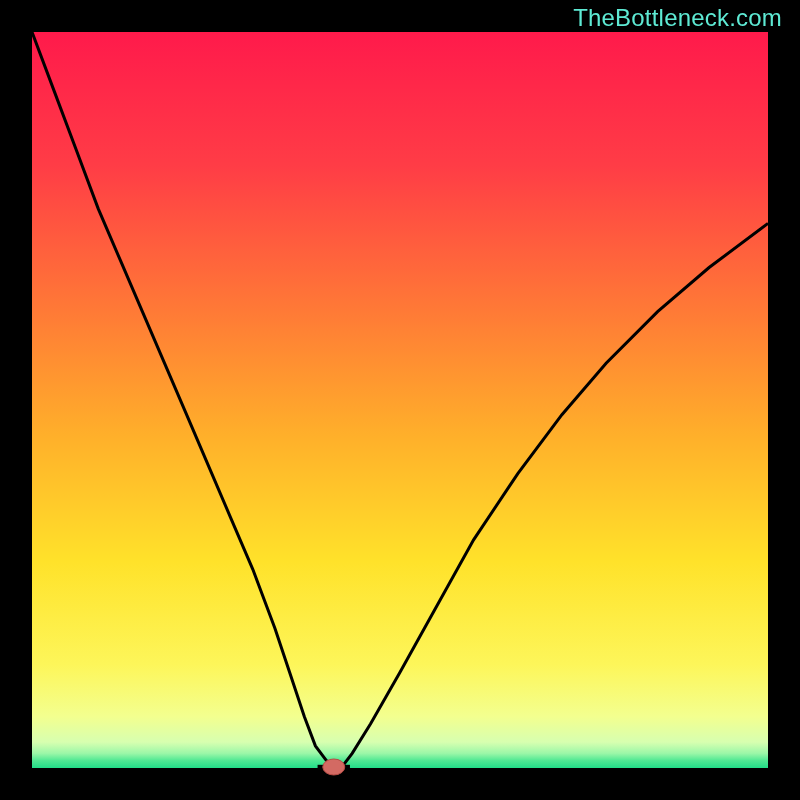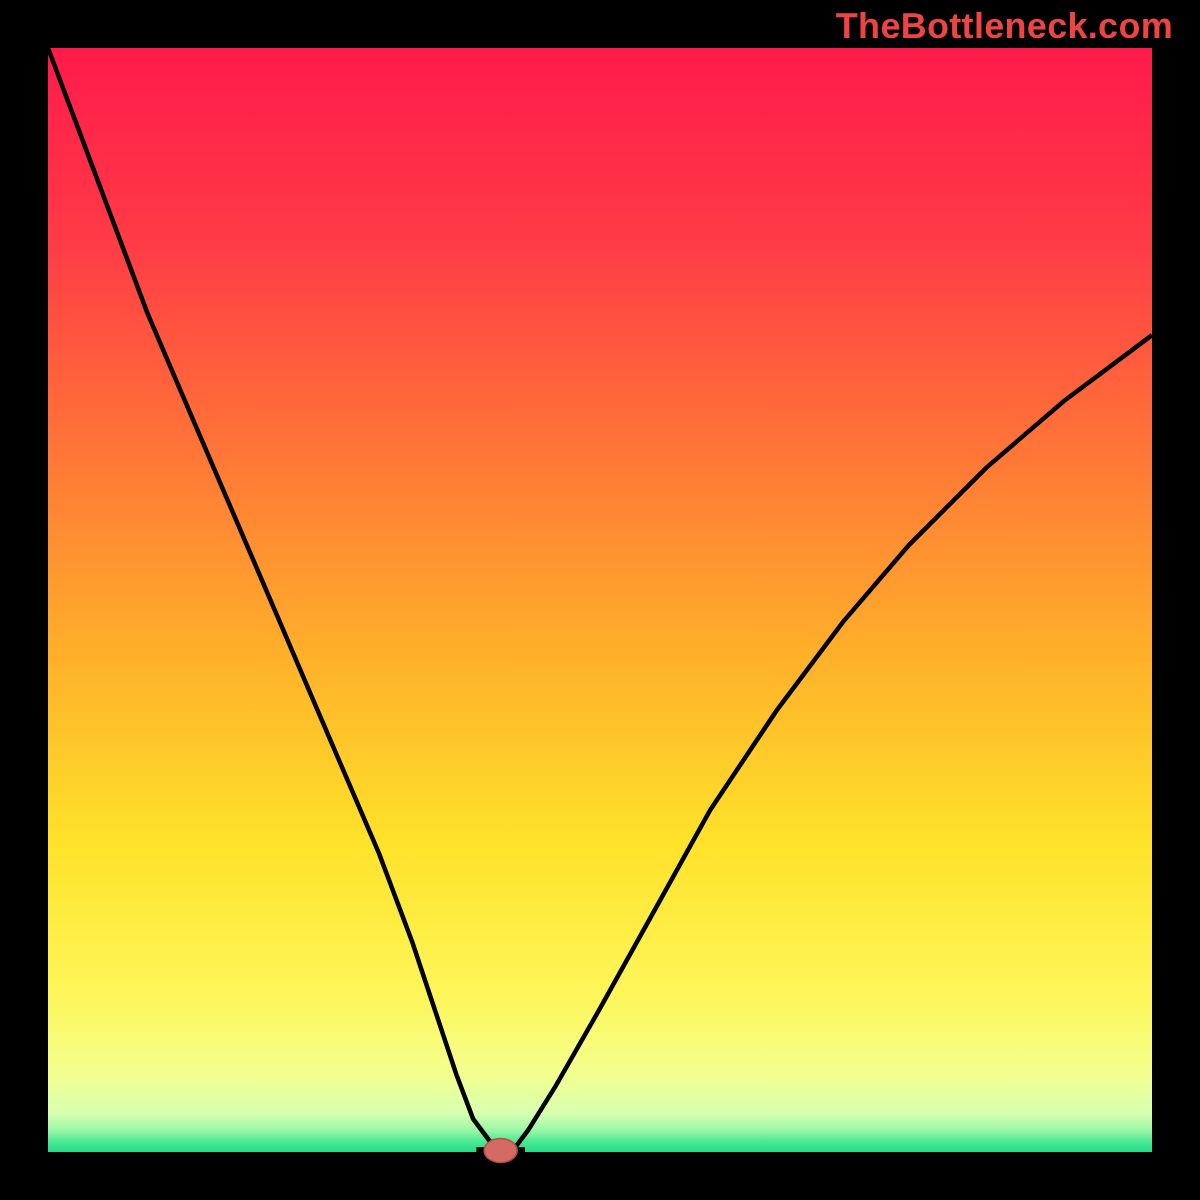--- a/index.html
+++ b/index.html
@@ -14,23 +14,23 @@
   .frame {
     position: relative;
     width: 800px;
     height: 800px;
     background: #000;
   }
   .watermark {
     position: absolute;
     top: 4px;
     right: 18px;
-    color: #ef4444;
+    color: #5eead4;
     font-size: 24px;
-    font-weight: 700;
+    font-weight: 400;
     letter-spacing: 0.2px;
     z-index: 10;
   }
   svg {
     position: absolute;
     top: 0;
     left: 0;
   }
 </style>
 </head>

